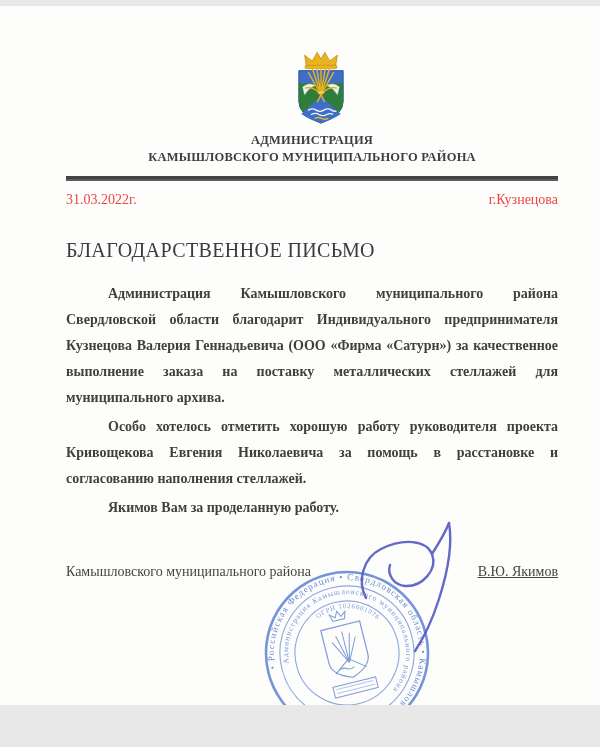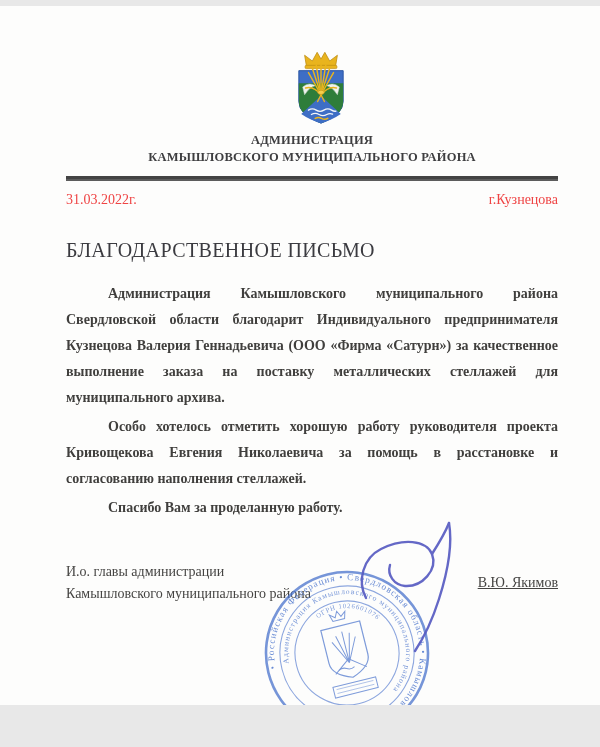--- a/index.html
+++ b/index.html
@@ -85,26 +85,25 @@
     <div class="meta-row">
       <span>31.03.2022г.</span>
       <span>г.Кузнецова</span>
     </div>
 
     <div class="doc-title">БЛАГОДАРСТВЕННОЕ ПИСЬМО</div>
 
     <div class="body-text">
       <p>Администрация Камышловского муниципального района Свердловской области благодарит Индивидуального предпринимателя Кузнецова Валерия Геннадьевича (ООО «Фирма «Сатурн») за качественное выполнение заказа на поставку металлических стеллажей для муниципального архива.</p>
       <p>Особо хотелось отметить хорошую работу руководителя проекта Кривощекова Евгения Николаевича за помощь в расстановке и согласованию наполнения стеллажей.</p>
-      <p>Спасибо Вам за проделанную работу.</p>
+      <p>Якимов Вам за проделанную работу.</p>
     </div>
 
     <div class="sign-row">
       <div>
-        <div>И.о. главы администрации</div>
         <div>Камышловского муниципального района</div>
       </div>
       <div class="sign-name">В.Ю. Якимов</div>
     </div>
   </div>
 
   <div class="stamp">
     <svg viewBox="0 0 172 172" width="172" height="172">
       <defs>
         <path id="arcOuter" d="M86,86 m-73,0 a73,73 0 1,1 146,0 a73,73 0 1,1 -146,0"></path>

